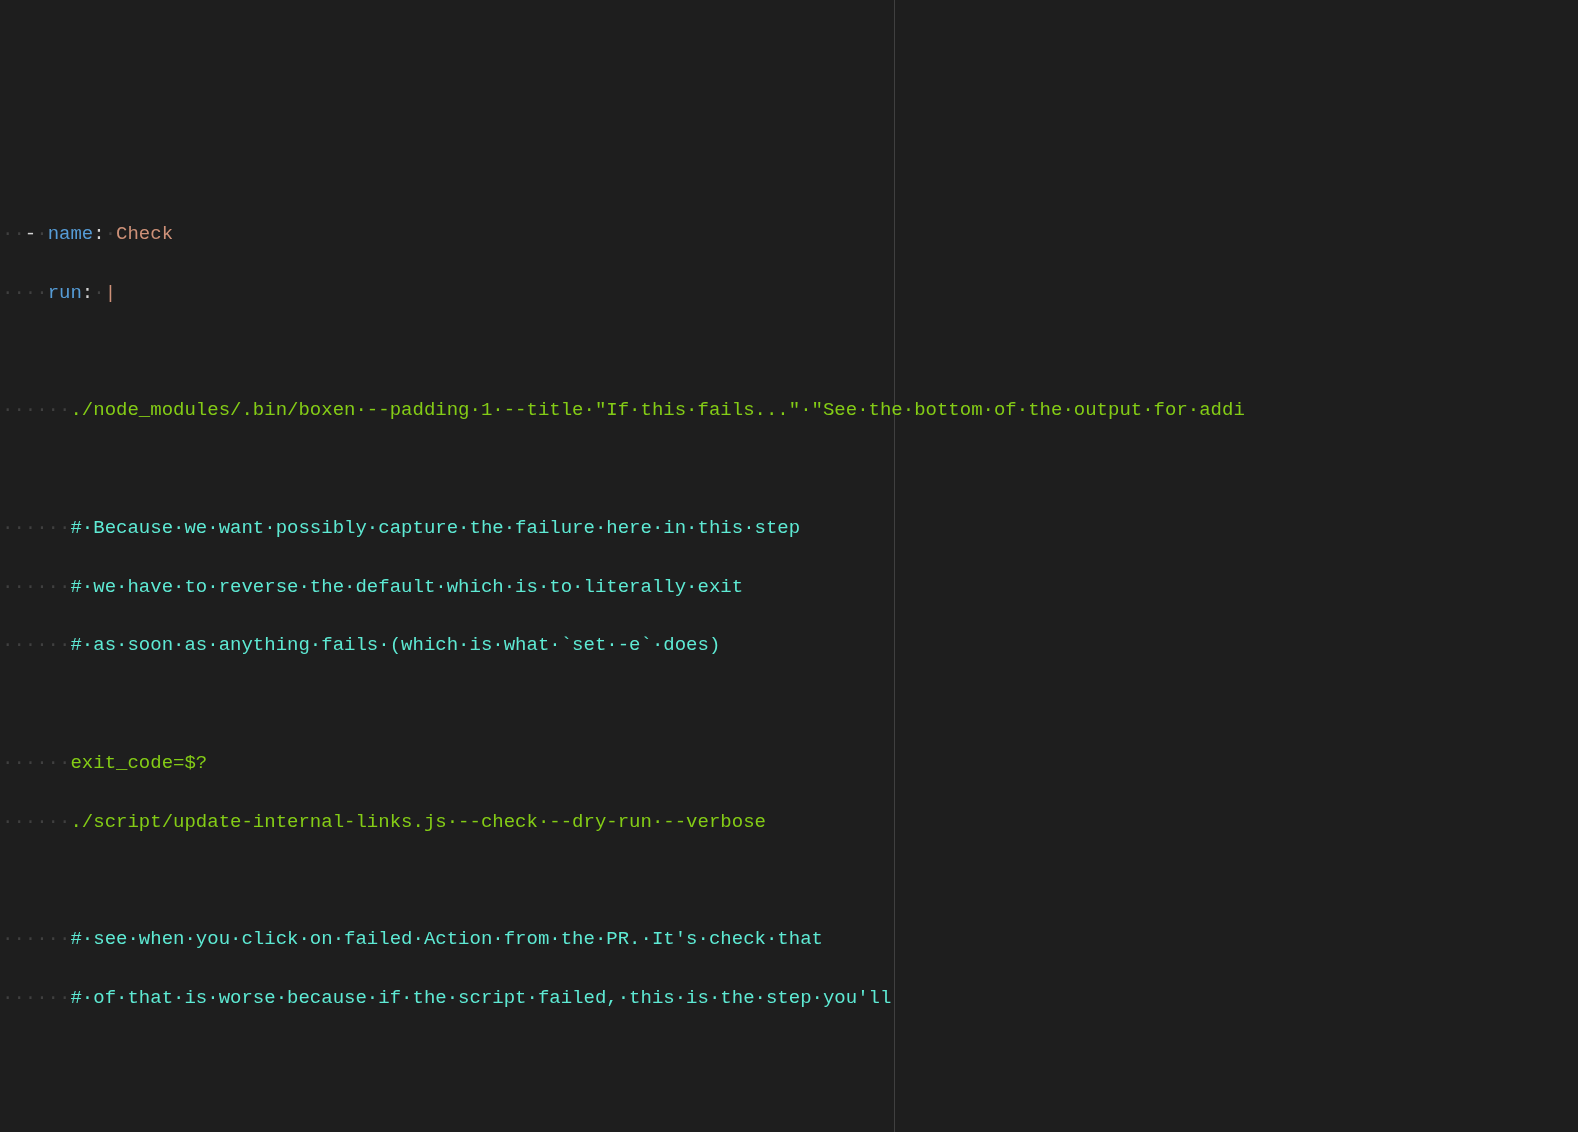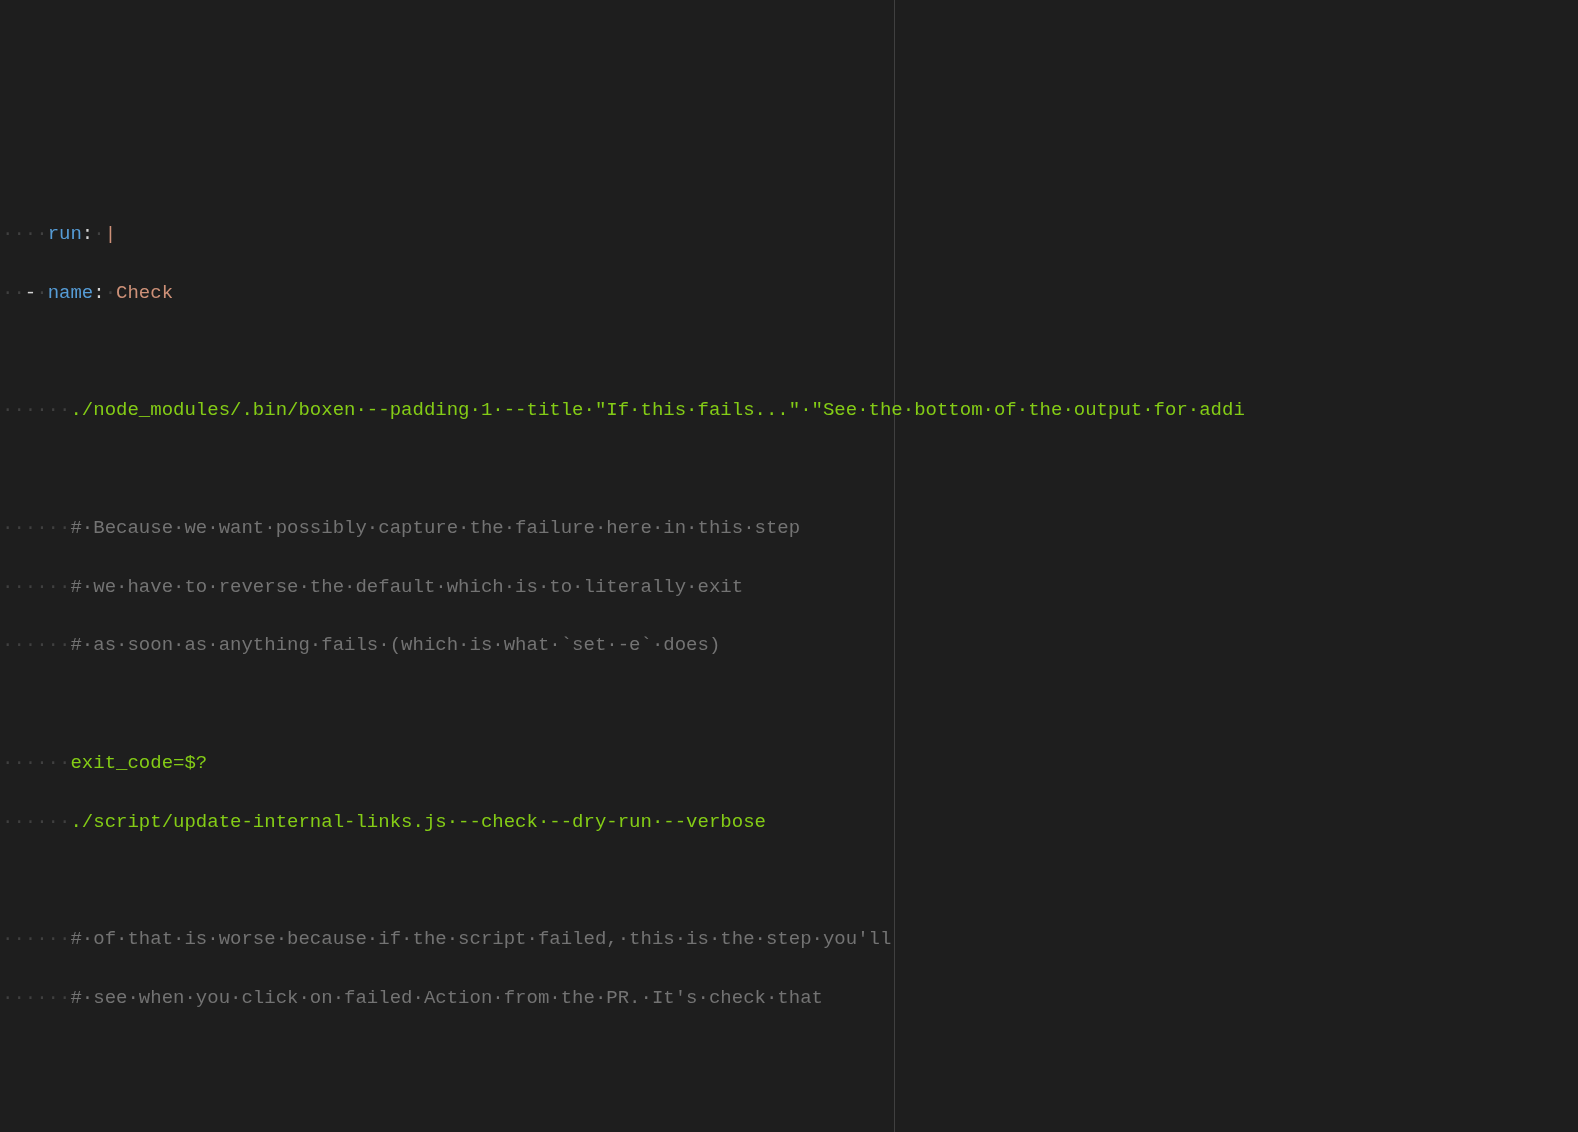--- a/index.html
+++ b/index.html
@@ -45,51 +45,51 @@
   .colon {
     color: #d4d4d4;
   }
   .pipe {
     color: #ce9178;
   }
   .value {
     color: #ce9178;
   }
   .comment {
-    color: #737373;
+    color: #5eead4;
   }
   .shell {
     color: #84cc16;
   }
   .dash {
     color: #d4d4d4;
   }
 </style>
 </head>
 <body>
 
 
 
 <div class="ruler"></div>
 
 <div class="editor">
+<div class="line"><span class="ws">··</span><span class="dash">-</span><span class="ws">·</span><span class="key">name</span><span class="colon">:</span><span class="ws">·</span><span class="value">Check</span></div>
 <div class="line"><span class="ws">··</span><span class="ws">··</span><span class="key">run</span><span class="colon">:</span><span class="ws">·</span><span class="pipe">|</span></div>
-<div class="line"><span class="ws">··</span><span class="dash">-</span><span class="ws">·</span><span class="key">name</span><span class="colon">:</span><span class="ws">·</span><span class="value">Check</span></div>
 <div class="line"></div>
 <div class="line"><span class="ws">······</span><span class="shell">./node_modules/.bin/boxen·--padding·1·--title·"If·this·fails..."·"See·the·bottom·of·the·output·for·addi</span></div>
 <div class="line"></div>
 <div class="line"><span class="ws">······</span><span class="comment">#·Because·we·want·possibly·capture·the·failure·here·in·this·step</span></div>
 <div class="line"><span class="ws">······</span><span class="comment">#·we·have·to·reverse·the·default·which·is·to·literally·exit</span></div>
 <div class="line"><span class="ws">······</span><span class="comment">#·as·soon·as·anything·fails·(which·is·what·`set·-e`·does)</span></div>
 <div class="line"></div>
 <div class="line"><span class="ws">······</span><span class="shell">exit_code=$?</span></div>
 <div class="line"><span class="ws">······</span><span class="shell">./script/update-internal-links.js·--check·--dry-run·--verbose</span></div>
 <div class="line"></div>
+<div class="line"><span class="ws">······</span><span class="comment">#·see·when·you·click·on·failed·Action·from·the·PR.·It's·check·that</span></div>
 <div class="line"><span class="ws">······</span><span class="comment">#·of·that·is·worse·because·if·the·script·failed,·this·is·the·step·you'll</span></div>
-<div class="line"><span class="ws">······</span><span class="comment">#·see·when·you·click·on·failed·Action·from·the·PR.·It's·check·that</span></div>
 
 
 
 
 
 
 
 
 
 

